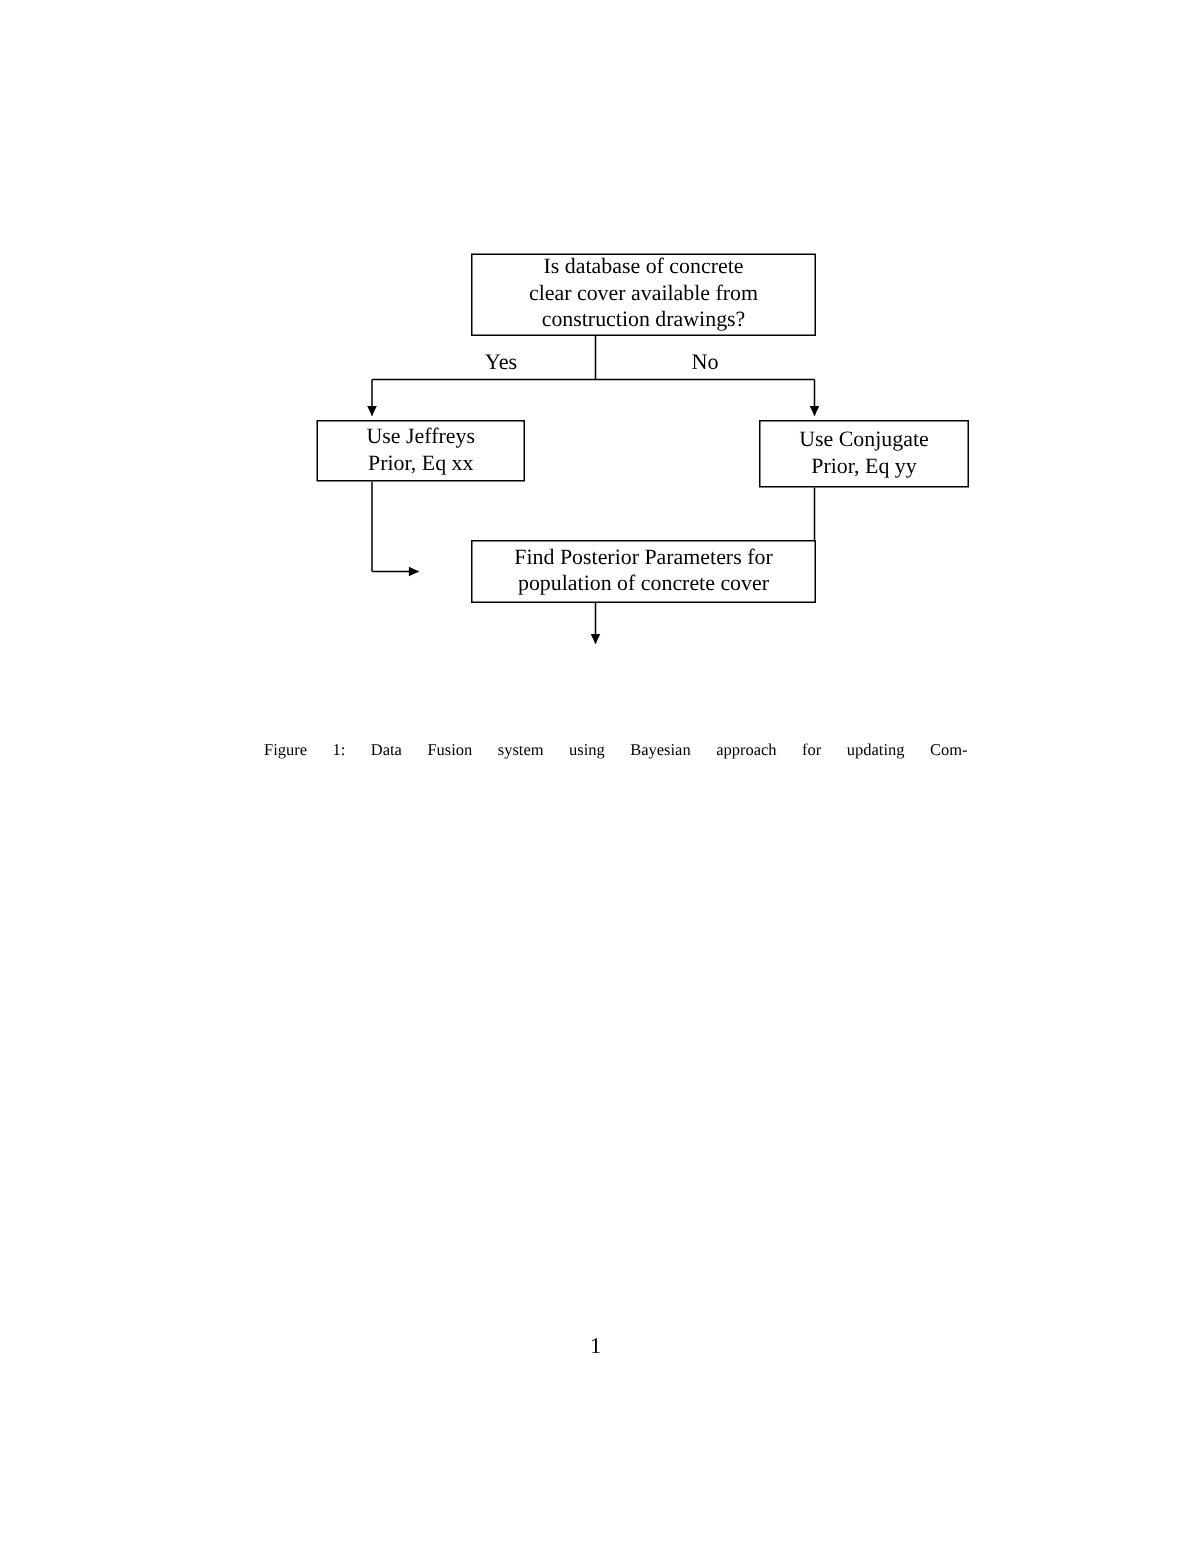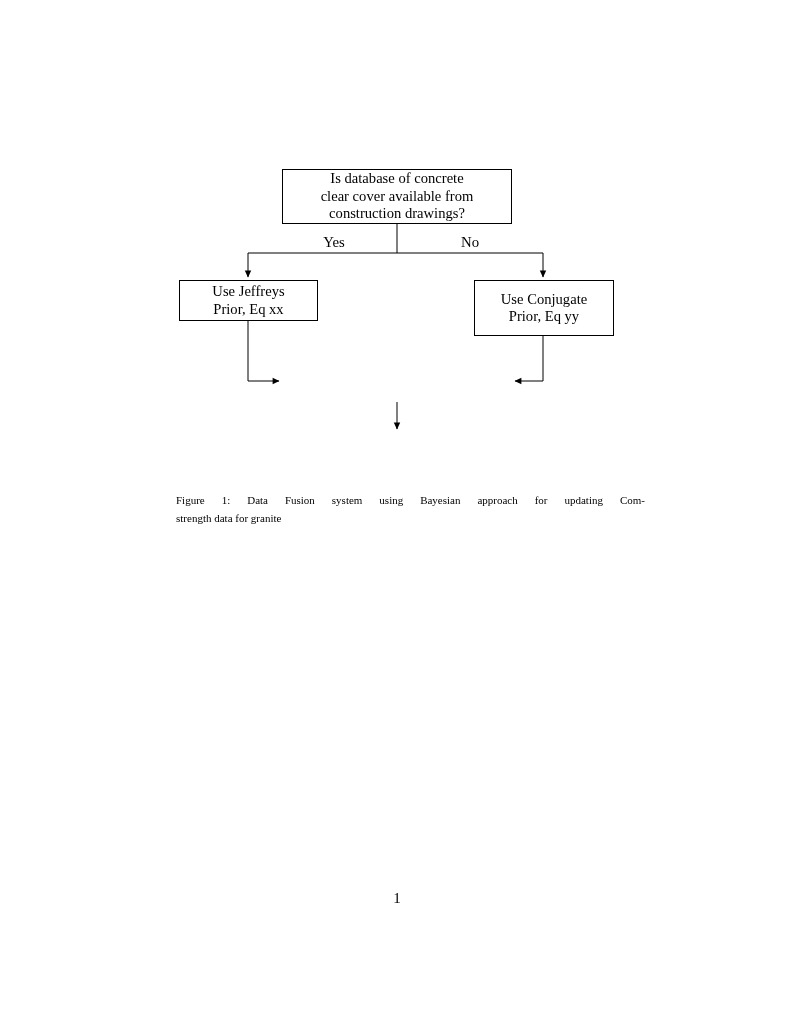--- a/index.html
+++ b/index.html
@@ -27,25 +27,26 @@
     box-sizing: border-box;
     border: 1px solid #000000;
     background: #ffffff;
     display: flex;
     flex-direction: column;
     align-items: center;
     justify-content: center;
     text-align: center;
     font-size: 14.6px;
     line-height: 17.4px;
+    margin-left: 32px;
   }
   .node .nline { white-space: nowrap; }
   .node-question  { left: 282px; top: 169px; width: 230px; height: 55px; }
   .node-jeffreys  { left: 179px; top: 280px; width: 139px; height: 41px; justify-content: center; }
-  .node-conjugate { left: 474px; top: 280px; width: 140px; height: 56px; }
+  .node-conjugate { left: 474px; top: 280px; width: 140px; height: 45px; }
   .node-posterior { left: 282px; top: 360px; width: 230px; height: 42px; }
   .node-plot      { left: 282px; top: 432px; width: 230px; height: 42px; }
   .edge-label {
     position: absolute;
     top: 234px;
     transform: translateX(-50%);
     font-size: 14.8px;
     line-height: 17px;
     white-space: nowrap;
   }
@@ -112,22 +113,25 @@
   <div class="node node-jeffreys">
     <div class="nline">Use Jeffreys</div>
     <div class="nline">Prior, Eq xx</div>
   </div>
 
   <div class="node node-conjugate">
     <div class="nline">Use Conjugate</div>
     <div class="nline">Prior, Eq yy</div>
   </div>
 
+  <div class="node node-posterior">
+    <div class="nline">Find Posterior Parameters for</div>
+    <div class="nline">population of concrete cover</div>
+  </div>
 
 
   <div class="caption">
     <div class="cline justify-last">Figure 1: Data Fusion system using Bayesian approach for updating Com-</div>
-    <div class="cline">strength data for granite</div>
   </div>
 
   <div class="page-number">1</div>
 
 </div>
 
 </body></html>

